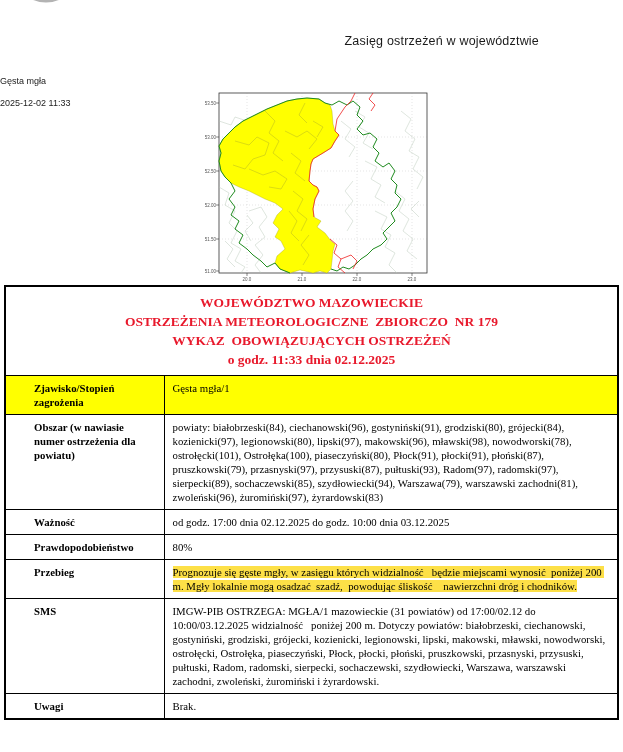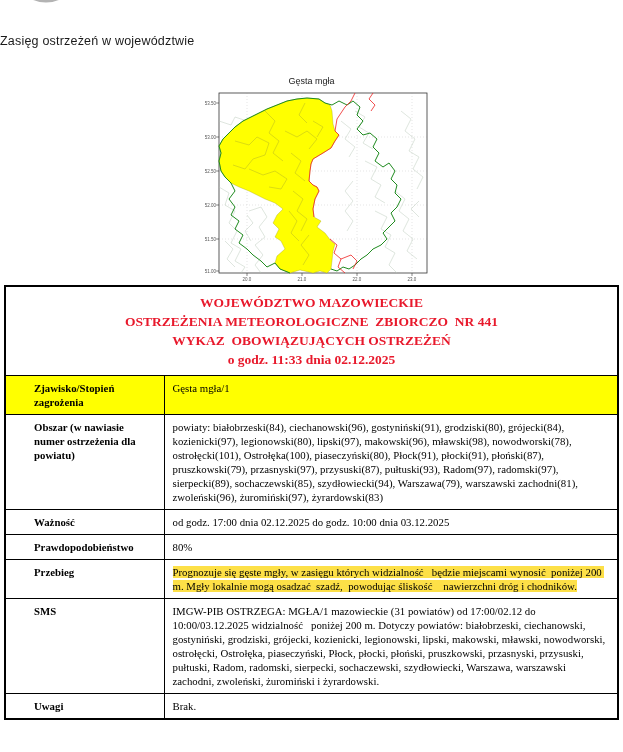--- a/index.html
+++ b/index.html
@@ -5,26 +5,26 @@
   * { margin:0; padding:0; box-sizing:border-box; }
   html,body { background:#fff; }
   .page {
     position:relative; width:623px; height:752px; background:#fff;
     font-family:"Liberation Serif", serif; color:#000; overflow:hidden;
     margin:0 auto;
   }
   
   .logo-frag { position:absolute; left:24px; top:-10px; }
   .page-title {
-    position:absolute; top:34px; left:0; width:539px; text-align:left;
+    position:absolute; top:34px; left:0; width:539px; text-align:right;
     font-family:"Liberation Sans", sans-serif; font-size:12.5px; color:#1a1a1a;
     letter-spacing:.2px;
   }
   .map-caption {
-    position:absolute; top:65px; left:0; width:623px; text-align:center;
+    position:absolute; top:65px; left:0; width:623px; text-align:left;
     font-family:"Liberation Sans", sans-serif; font-size:9px; color:#222; line-height:11px;
     white-space:pre-line;
   }
   
   .map-wrap { position:absolute; left:205px; top:91px; width:228px; height:192px; }
   .map-wrap svg { display:block; }
   .tick-label { font-family:"Liberation Sans", sans-serif; font-size:4.5px; fill:#555; }
   
   .warn-table {
     position:absolute; left:4px; top:285px; width:615px;
@@ -156,21 +156,21 @@
 
   <table class="warn-table">
     <colgroup>
         <col style="width:159px">
         <col>
       </colgroup>
     <tbody>
       <tr>
         <td class="header-cell" colspan="2">
           <div>WOJEWÓDZTWO MAZOWIECKIE</div>
-          <div>OSTRZEŻENIA METEOROLOGICZNE  ZBIORCZO  NR 441</div>
+          <div>OSTRZEŻENIA METEOROLOGICZNE  ZBIORCZO  NR 179</div>
           <div>WYKAZ  OBOWIĄZUJĄCYCH OSTRZEŻEŃ</div>
           <div>o godz. 11:33 dnia 02.12.2025</div>
         </td>
       </tr>
 
       <tr class="phenomenon-row">
         <td class="label-cell"><span>Zjawisko/Stopień zagrożenia</span></td>
         <td><span>Gęsta mgła/1</span></td>
       </tr>
 

